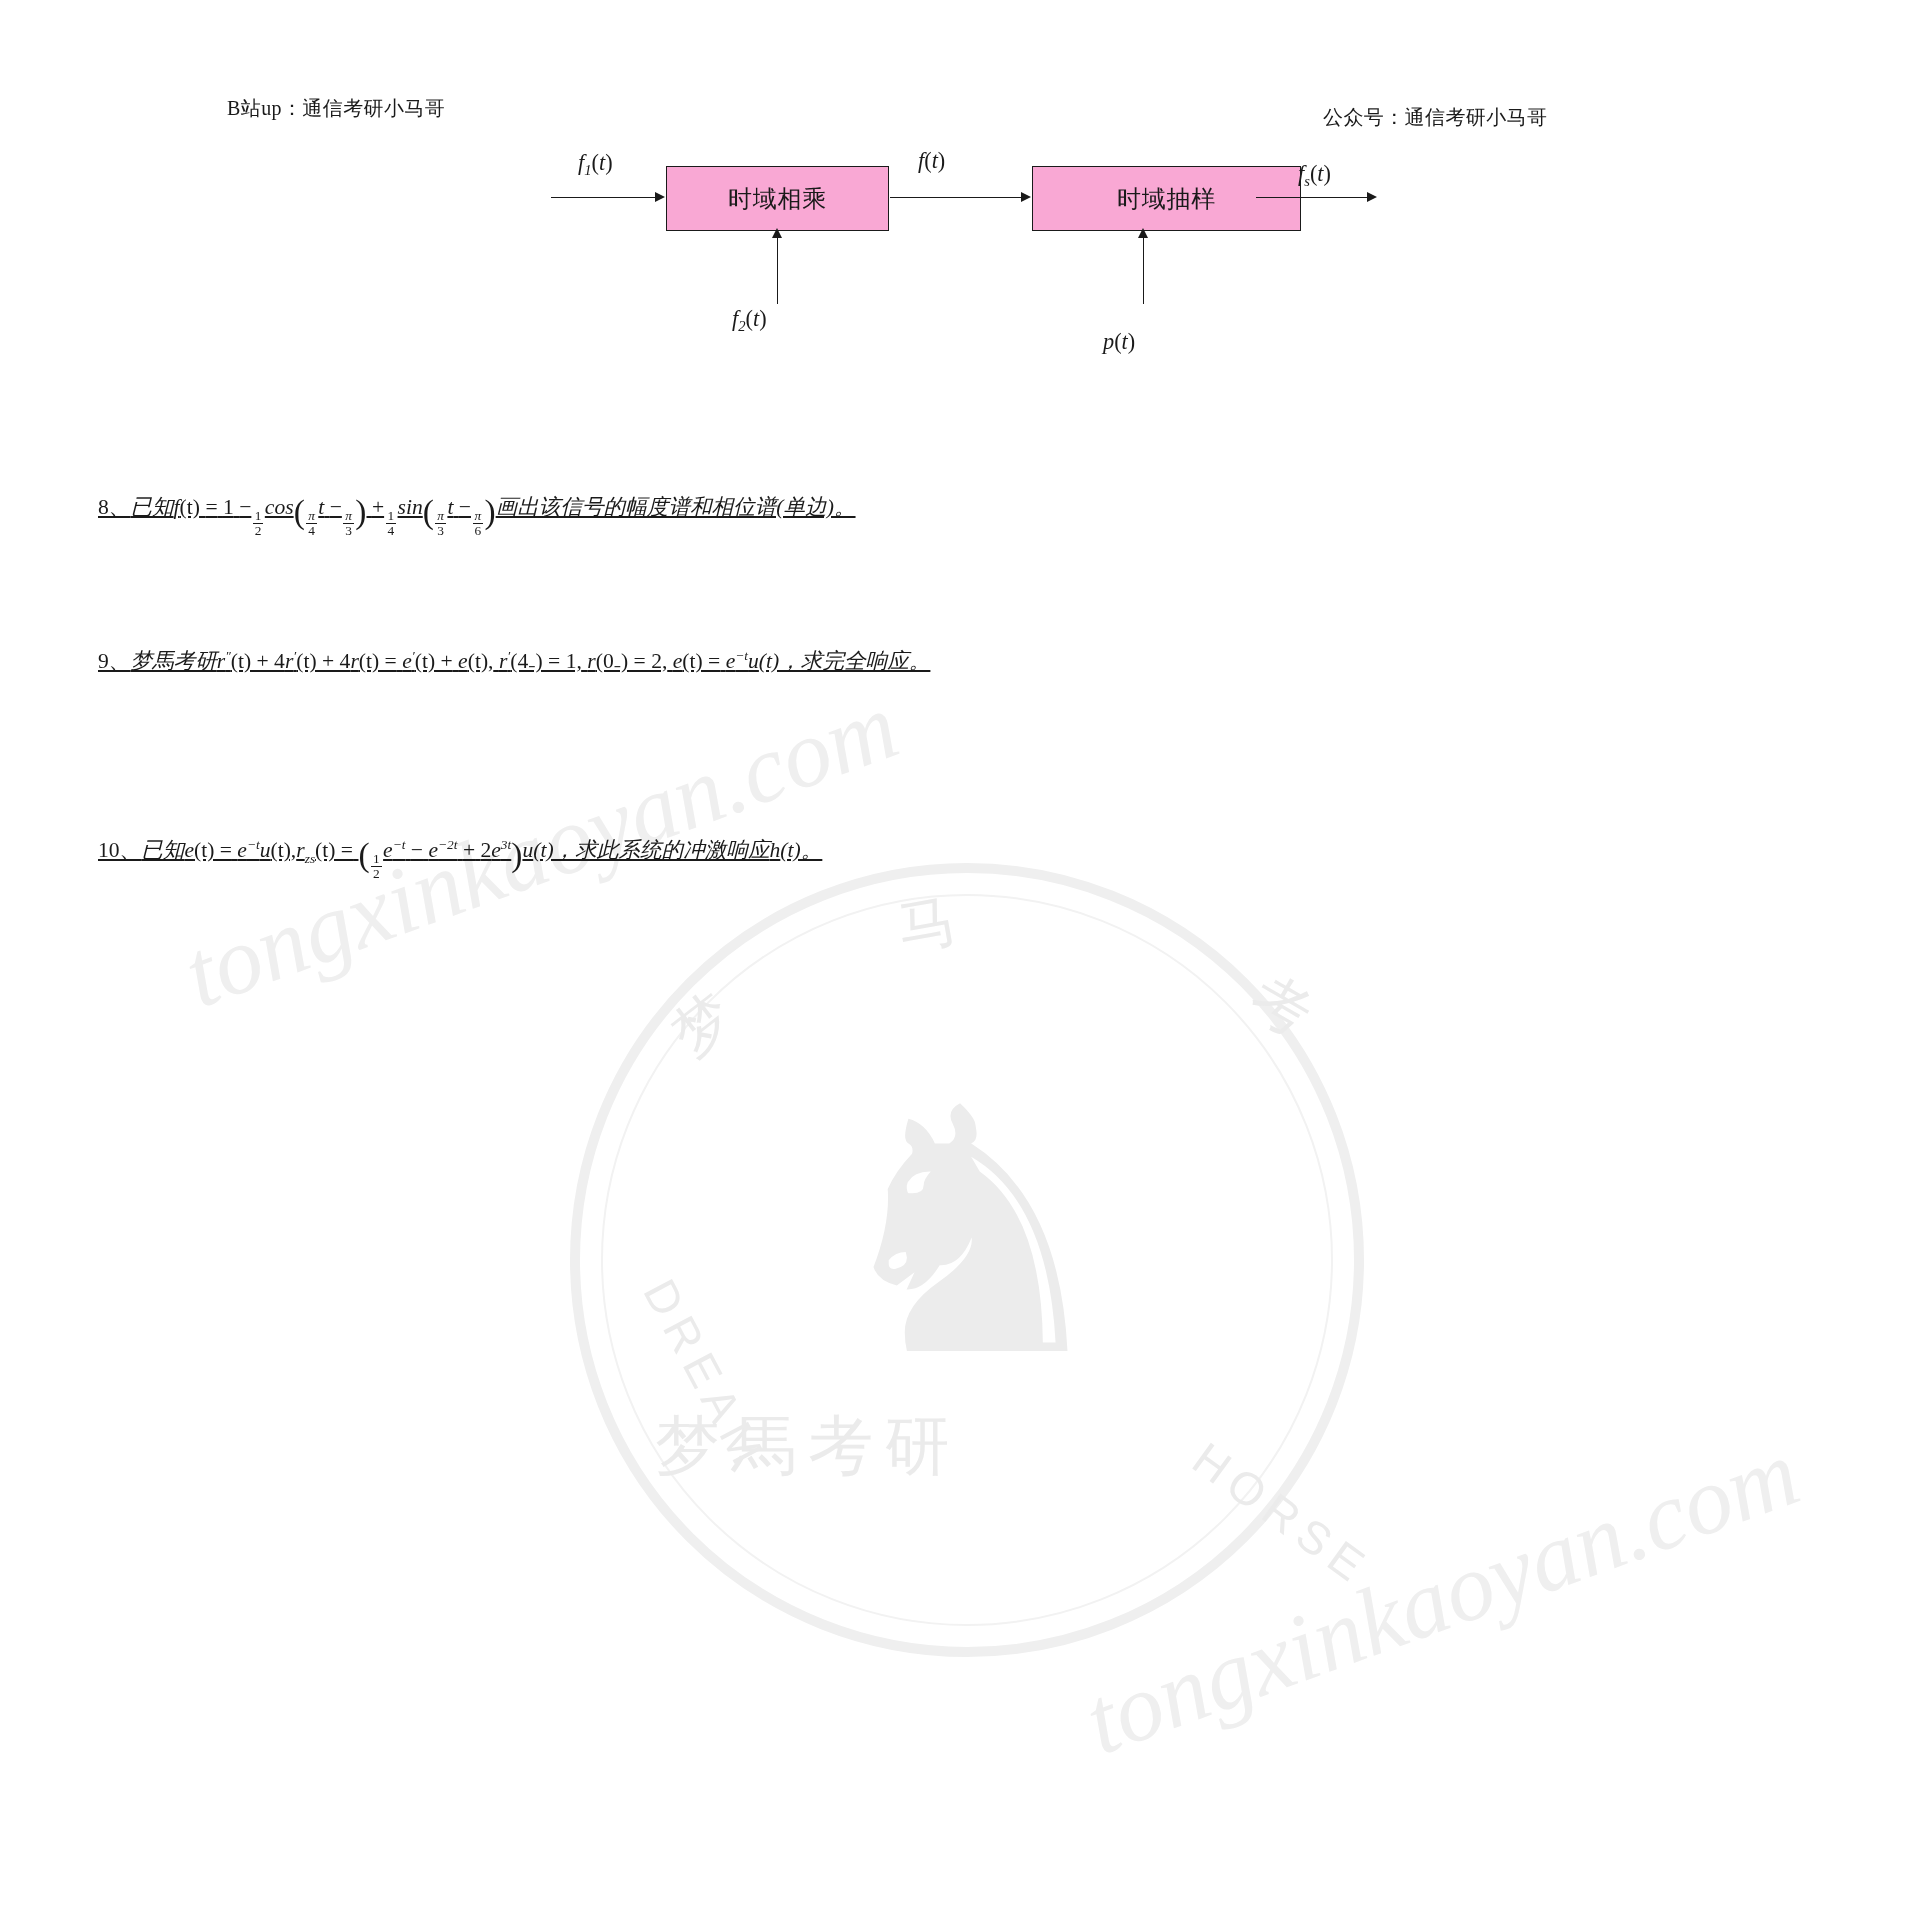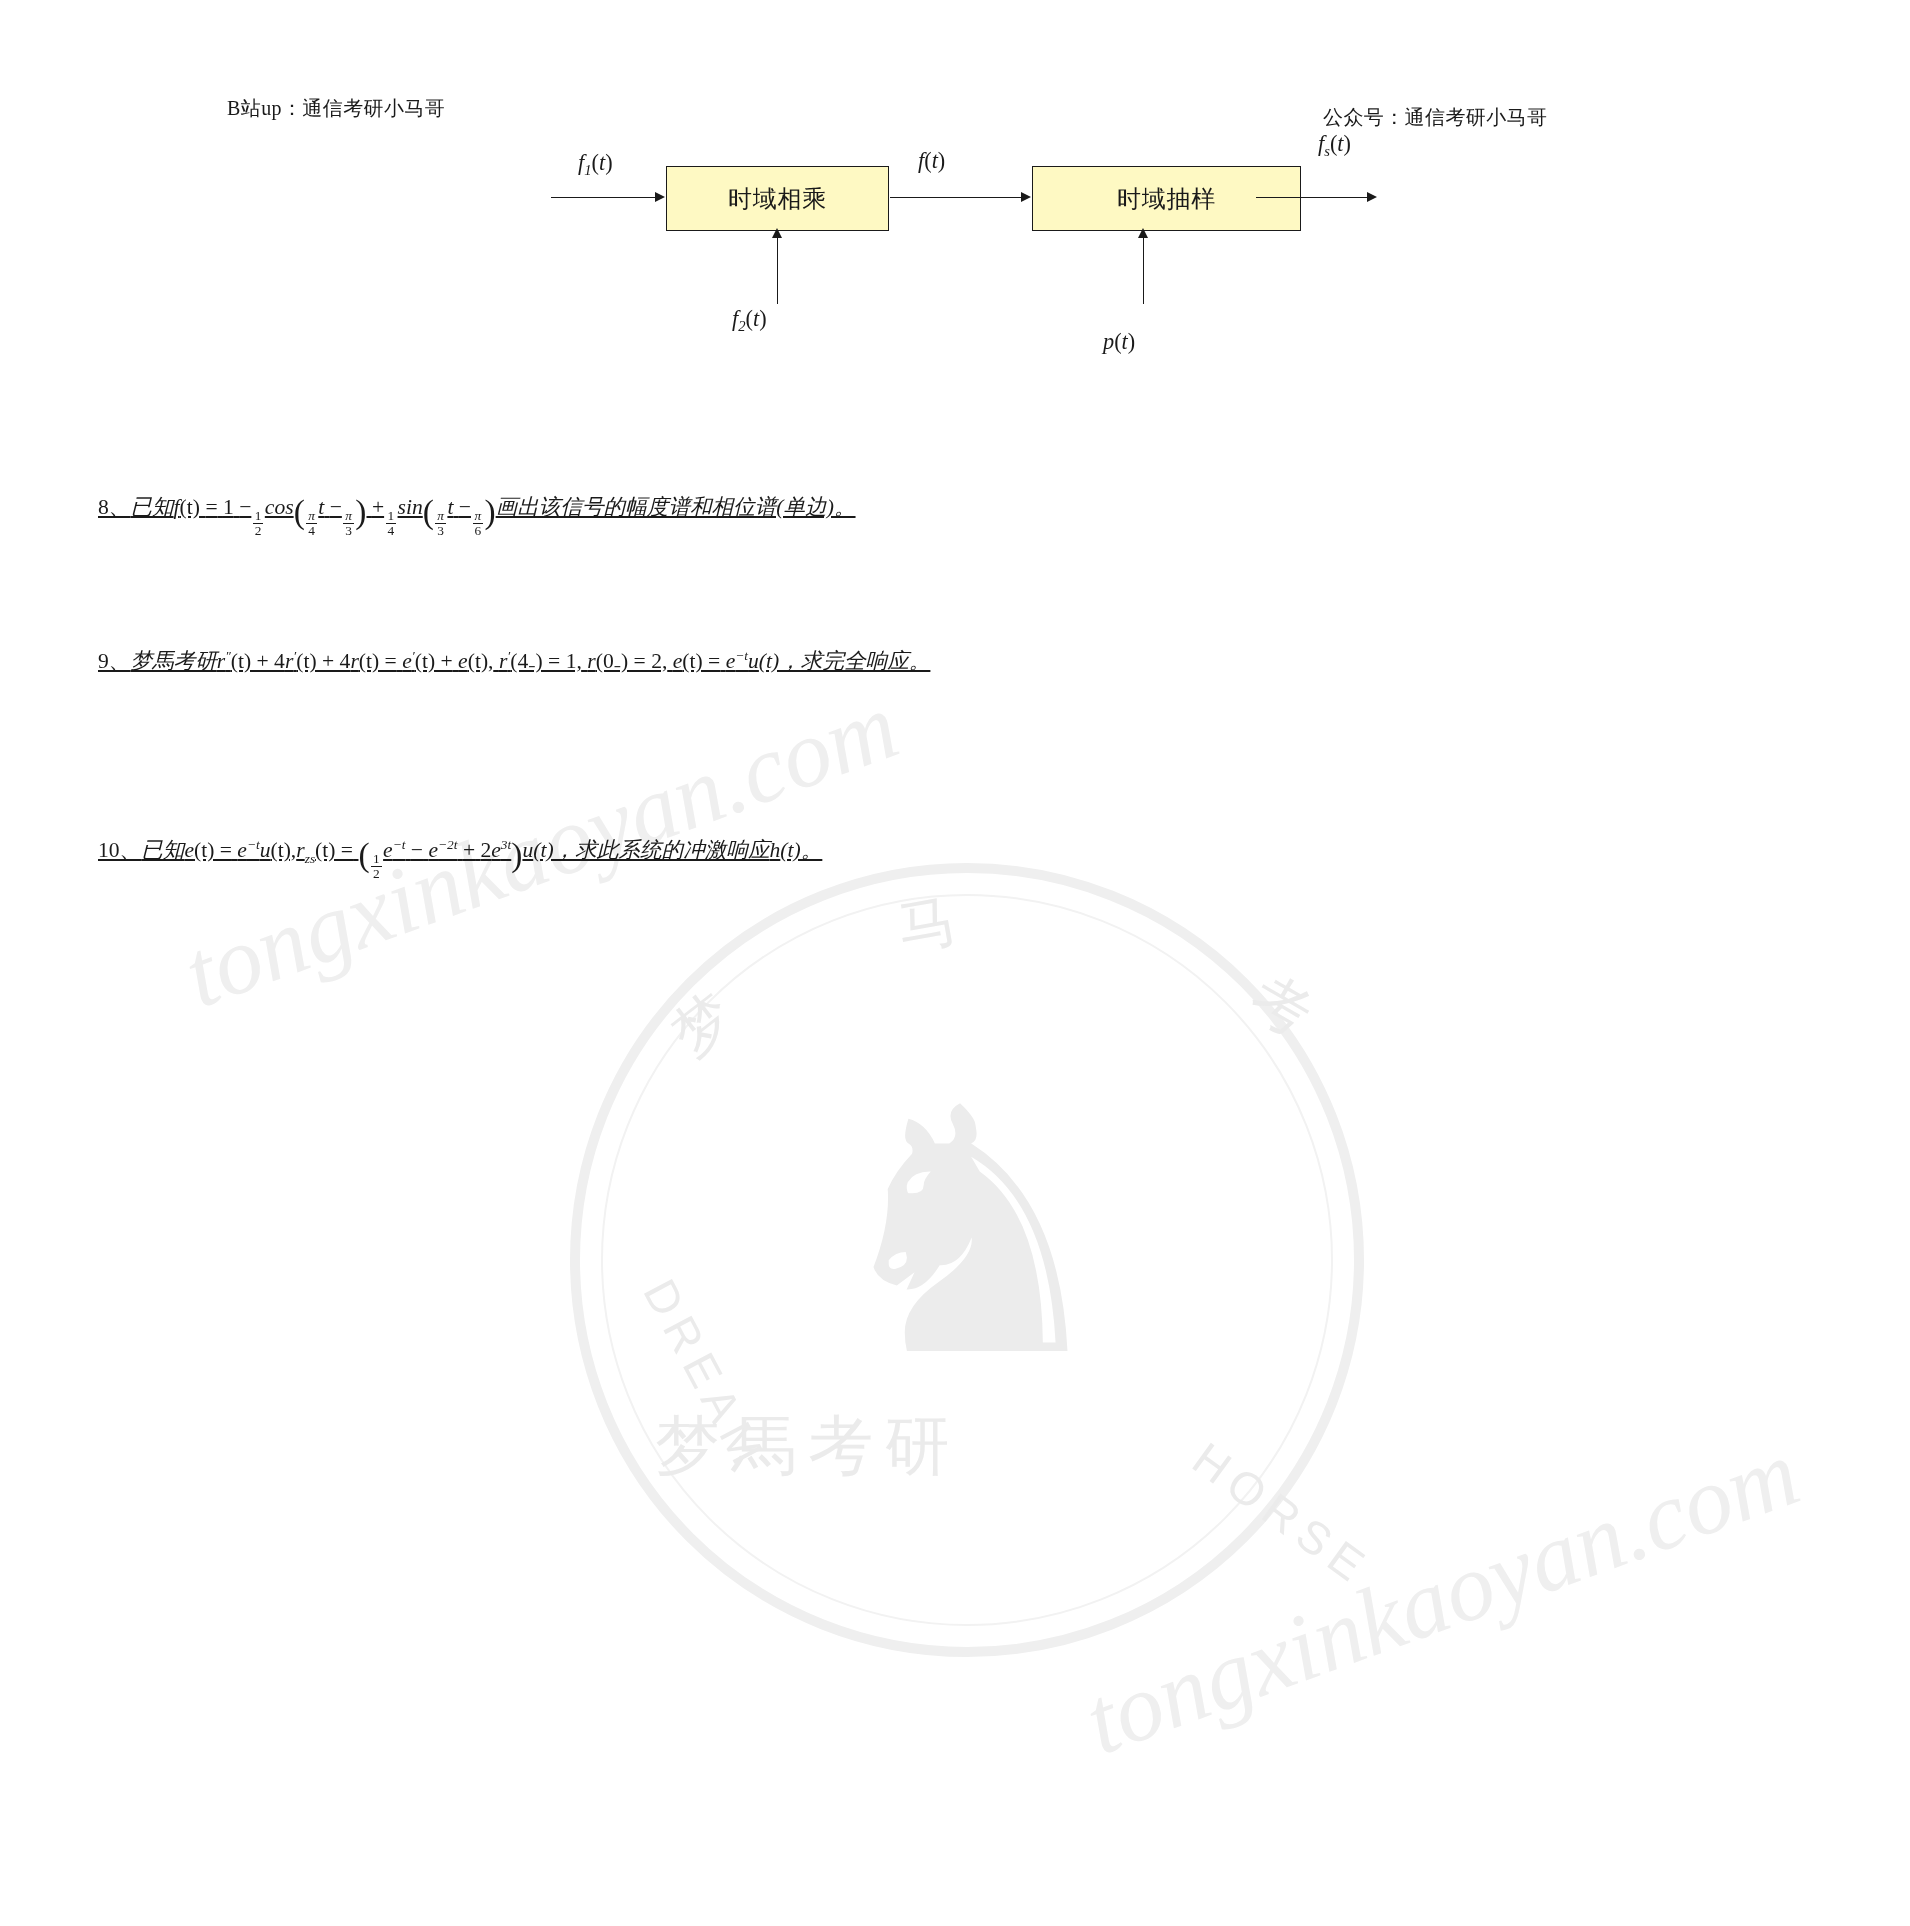--- a/index.html
+++ b/index.html
@@ -53,21 +53,21 @@
   .blk {
     position: absolute;
     border: 1.2px solid #1a1a1a;
     box-sizing: border-box;
     display: flex;
     align-items: center;
     justify-content: center;
     font-size: 24px;
     font-family: "Liberation Serif", serif;
     letter-spacing: 0.8px;
-    background: #fef9c3;
+    background: #f9a8d4;
   }
   #blk-mult { left: 204px; top: 39px; width: 223px; height: 65px; }
   #blk-samp { left: 570px; top: 39px; width: 269px; height: 65px; }
 
   .hline {
     position: absolute;
     height: 1.2px;
     background: #1a1a1a;
   }
   .vline {
@@ -235,21 +235,21 @@
   <div class="arrow-r" style="left:905px; top:65px;"></div>
 
   <div class="vline" style="left:315px; top:108px; height:69px;"></div>
   <div class="arrow-u" style="left:310px; top:101px;"></div>
 
   <div class="vline" style="left:681px; top:108px; height:69px;"></div>
   <div class="arrow-u" style="left:676px; top:101px;"></div>
 
   <div class="lbl" style="left:116px; top:23px;"><span class="mi">f</span><sub>1</sub><span class="mn">(</span><span class="mi">t</span><span class="mn">)</span></div>
   <div class="lbl" style="left:456px; top:21px;"><span class="mi">f</span><span class="mn">(</span><span class="mi">t</span><span class="mn">)</span></div>
-  <div class="lbl" style="left:836px; top:4px;margin-left:20px;"><span class="mi">f</span><sub>s</sub><span class="mn">(</span><span class="mi">t</span><span class="mn">)</span></div>
+  <div class="lbl" style="left:836px; top:34px;"><span class="mi">f</span><sub>s</sub><span class="mn">(</span><span class="mi">t</span><span class="mn">)</span></div>
   <div class="lbl" style="left:270px; top:179px;"><span class="mi">f</span><sub>2</sub><span class="mn">(</span><span class="mi">t</span><span class="mn">)</span></div>
   <div class="lbl" style="left:641px; top:179px;margin-top:23px;"><span class="mi">p</span><span class="mn">(</span><span class="mi">t</span><span class="mn">)</span></div>
 </div>
 
 <div class="q" id="q8">
   <span>8、</span><span class="zh">已知</span><span class="mi">f</span><span class="mn">(t)</span>
   <span class="mn">=</span>
   <span class="mn">1</span>
   <span class="mn">−</span><span class="frac">
       <span class="num">1</span>

